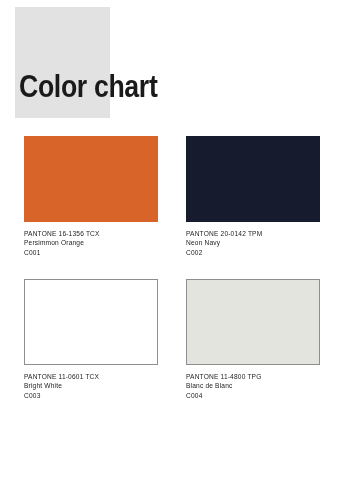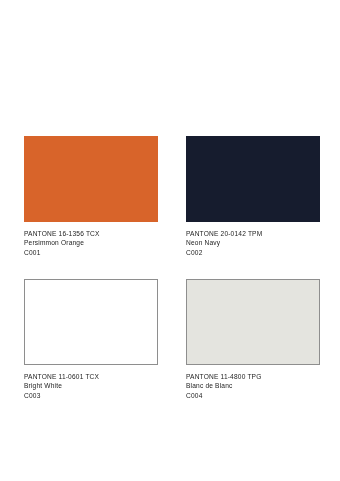--- a/index.html
+++ b/index.html
@@ -94,20 +94,24 @@
   }
   .caption .line {
     display: block;
   }
 </style>
 </head>
 <body>
 
 <div class="page" style="background: rgb(255, 255, 255);">
 
+  <div class="title-area">
+    <div class="title-backdrop" style="background: rgb(226, 226, 226);"></div>
+    <div class="title-text" style="color: rgb(26, 26, 26);">Color chart</div>
+  </div>
 
   <div class="grid">
 
     <div class="cell col0 row0">
       <div class="swatch" style="background: rgb(216, 100, 42);"></div>
       <div class="caption">
         <span class="line">PANTONE 16-1356 TCX</span>
         <span class="line">Persimmon Orange</span>
         <span class="line">C001</span>
       </div>

